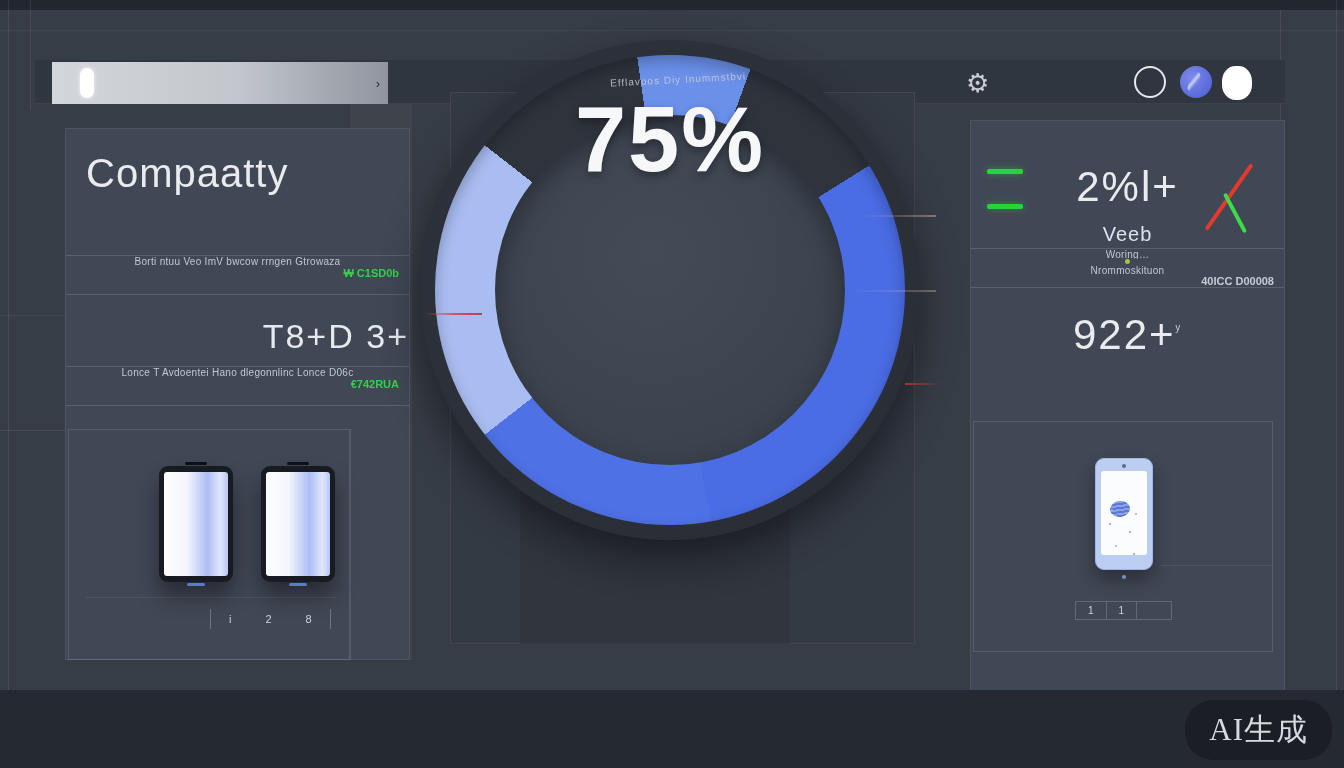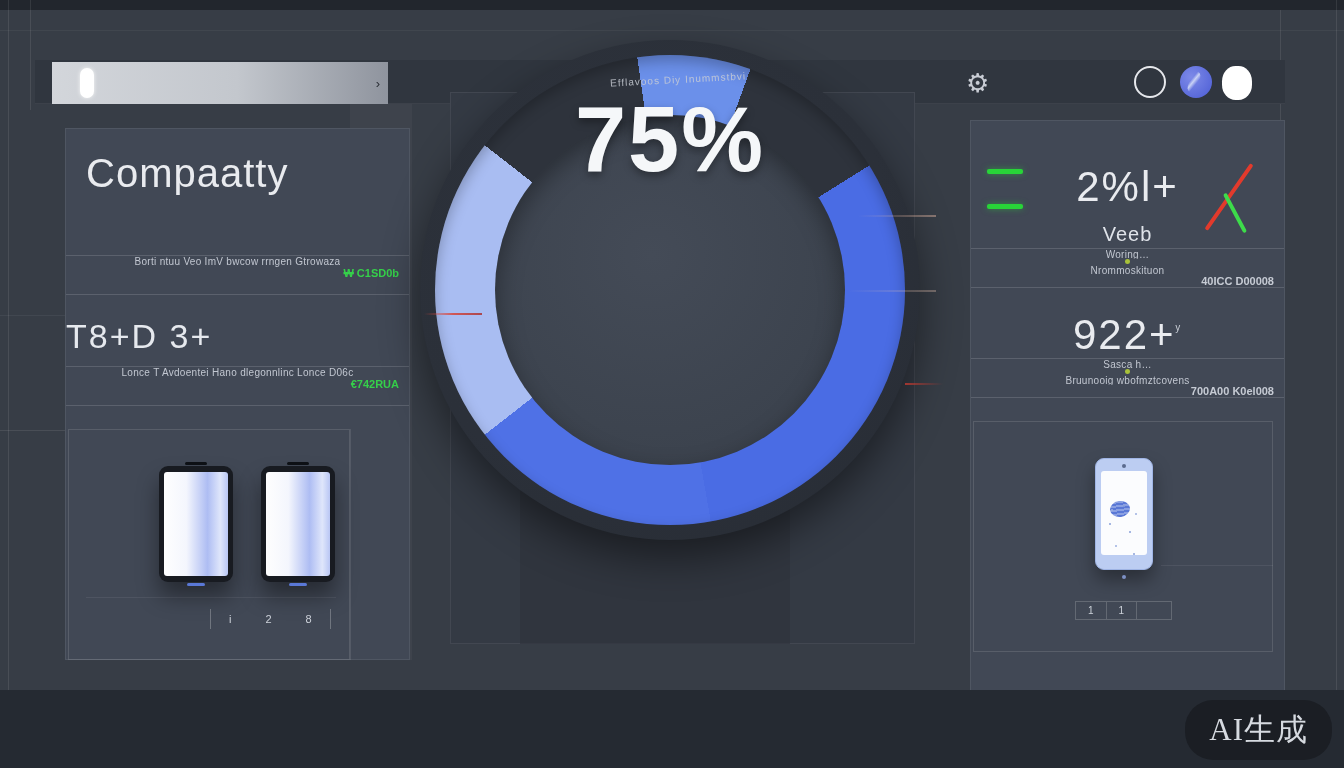--- a/index.html
+++ b/index.html
@@ -37,21 +37,21 @@
   .big-heading { position:absolute; left:20px; top:22px; font-size:40px; color:#e9ebef; letter-spacing:1px; }
   .sub-heading { position:absolute; top:100px; width:100%; text-align:center; font-size:15px; color:#c6cbd4; letter-spacing:2px; }
 
   .stat-row { position:absolute; left:0; width:100%; height:40px; border-top:1px solid rgba(255,255,255,.14); border-bottom:1px solid rgba(255,255,255,.14);
     display:flex; align-items:center; padding:0 10px;flex-direction:column; }
   .stat-row .lbl { font-size:10px; color:#c2c7d1; letter-spacing:.3px; white-space:nowrap; overflow:hidden; }
   .stat-row .val { margin-left:auto; font-size:11px; font-weight:bold; white-space:nowrap; }
   .val-green { color:#35d04a; }
   .val-gray { color:#c6cbd4; font-weight:normal; }
 
-  .section-title { position:absolute; width:100%; text-align:left; font-size:34px; color:#e6e9ee; letter-spacing:2px; }
+  .section-title { position:absolute; width:100%; text-align:right; font-size:34px; color:#e6e9ee; letter-spacing:2px; }
 
   .device-box { position:absolute; border:1px solid rgba(255,255,255,.12); }
 
   .tablet { position:absolute; width:74px; height:116px; background:#181b21; border-radius:9px; padding:6px 5px;
     box-shadow:0 14px 22px rgba(0,0,0,.4); }
   .tablet .screen { width:100%; height:100%; border-radius:3px;
     background:linear-gradient(90deg,#fefefe 0%,#f4f6fd 35%,#aebdf3 68%,#dfe6fb 88%,#b9c6f4 100%); position:relative; }
   .tablet .notch { position:absolute; top:-4px; left:50%; transform:translateX(-50%); width:22px; height:3px; background:#0d1015; border-radius:2px; }
   .tablet .homebar { position:absolute; bottom:-4px; left:50%; transform:translateX(-50%); width:18px; height:3px; background:#5a78d6; border-radius:2px; }
 
@@ -211,26 +211,20 @@
       <span class="lbl">Woring…</span>
       <span class="mini-dot"></span>
       <span class="lbl">Nrommoskituon</span>
       <span class="val val-gray">40ICC D00008</span>
     </div>
 
     <div class="stat-big" style="top:190px;">
       <span>922+</span><span class="sup">ʸ</span>
     </div>
 
-    <div class="stat-row" style="top:237px;">
-      <span class="lbl">Sasca h…</span>
-      <span class="mini-dot"></span>
-      <span class="lbl">Bruunooig wbofmztcovens</span>
-      <span class="val val-gray">700A00 K0el008</span>
-    </div>
 
     <div class="device-box" style="left:2px; top:300px; width:300px; height:231px;"></div>
     <div class="shelf-line" style="left:190px; top:444px; width:112px; opacity:.5;"></div>
 
     <div class="phone" style="left:124px; top:337px;">
       <div class="cam"></div>
       <div class="screen">
         <div class="globe"></div>
         <div class="speck"></div>
       </div>

